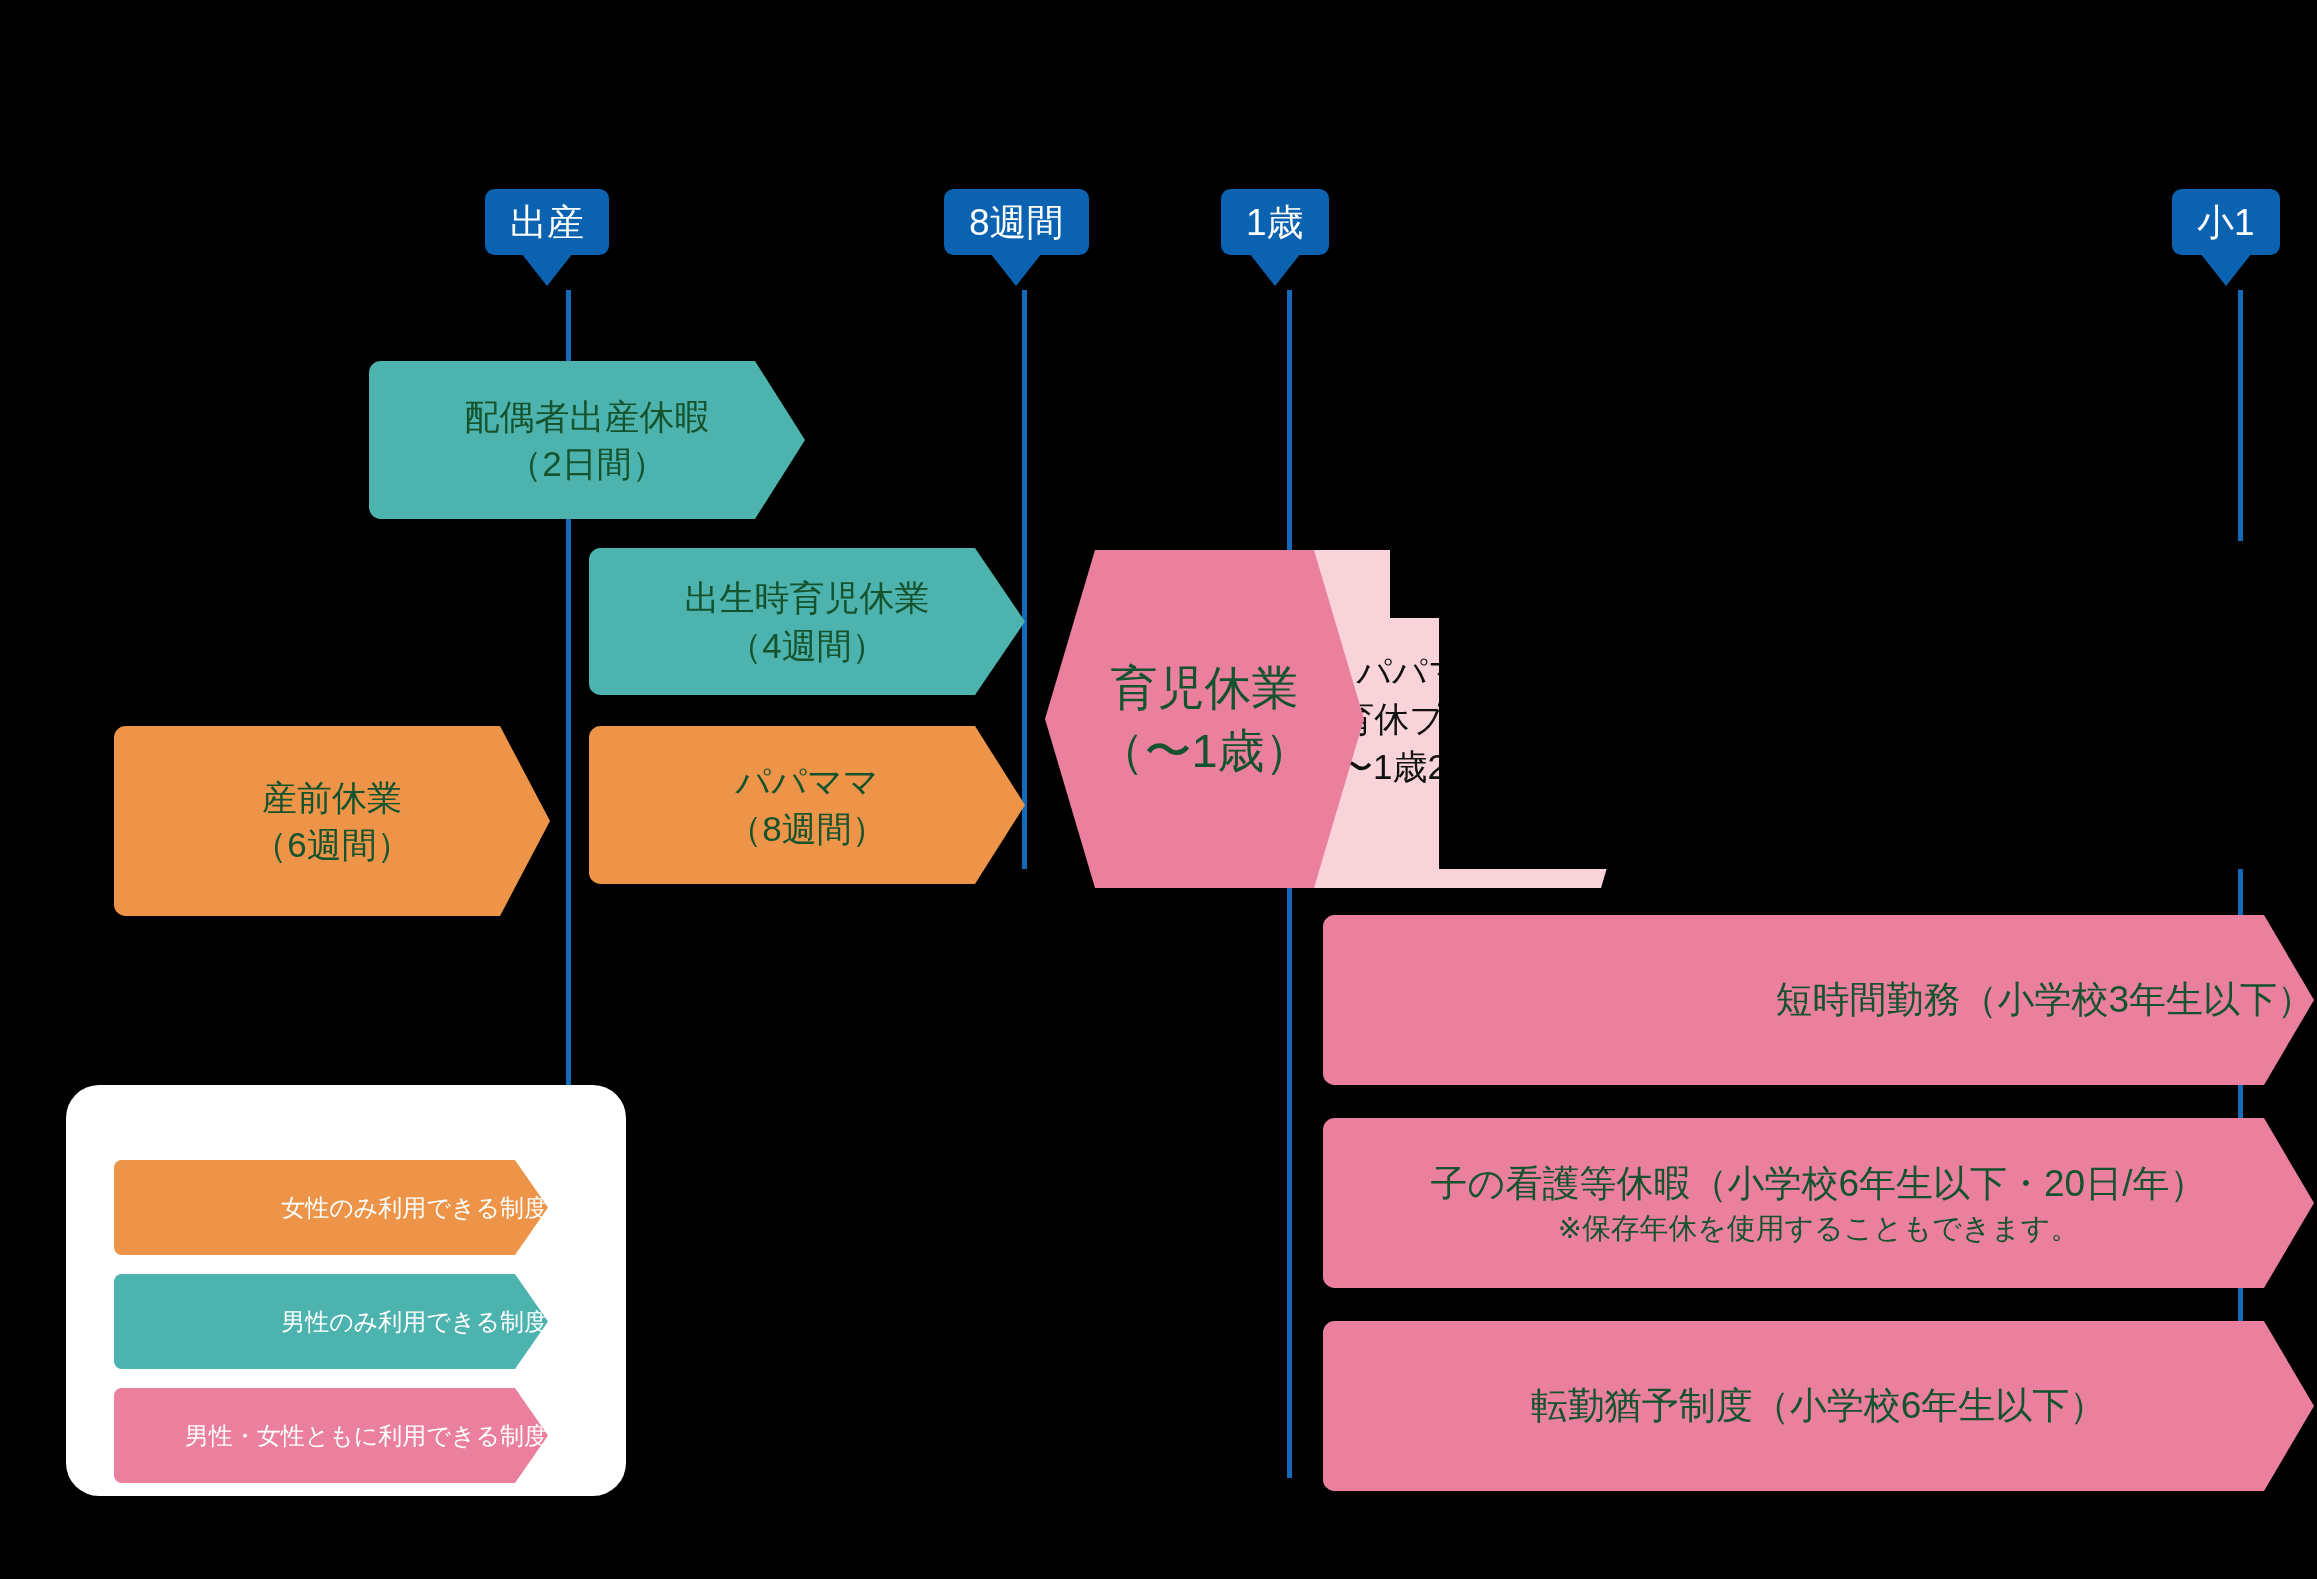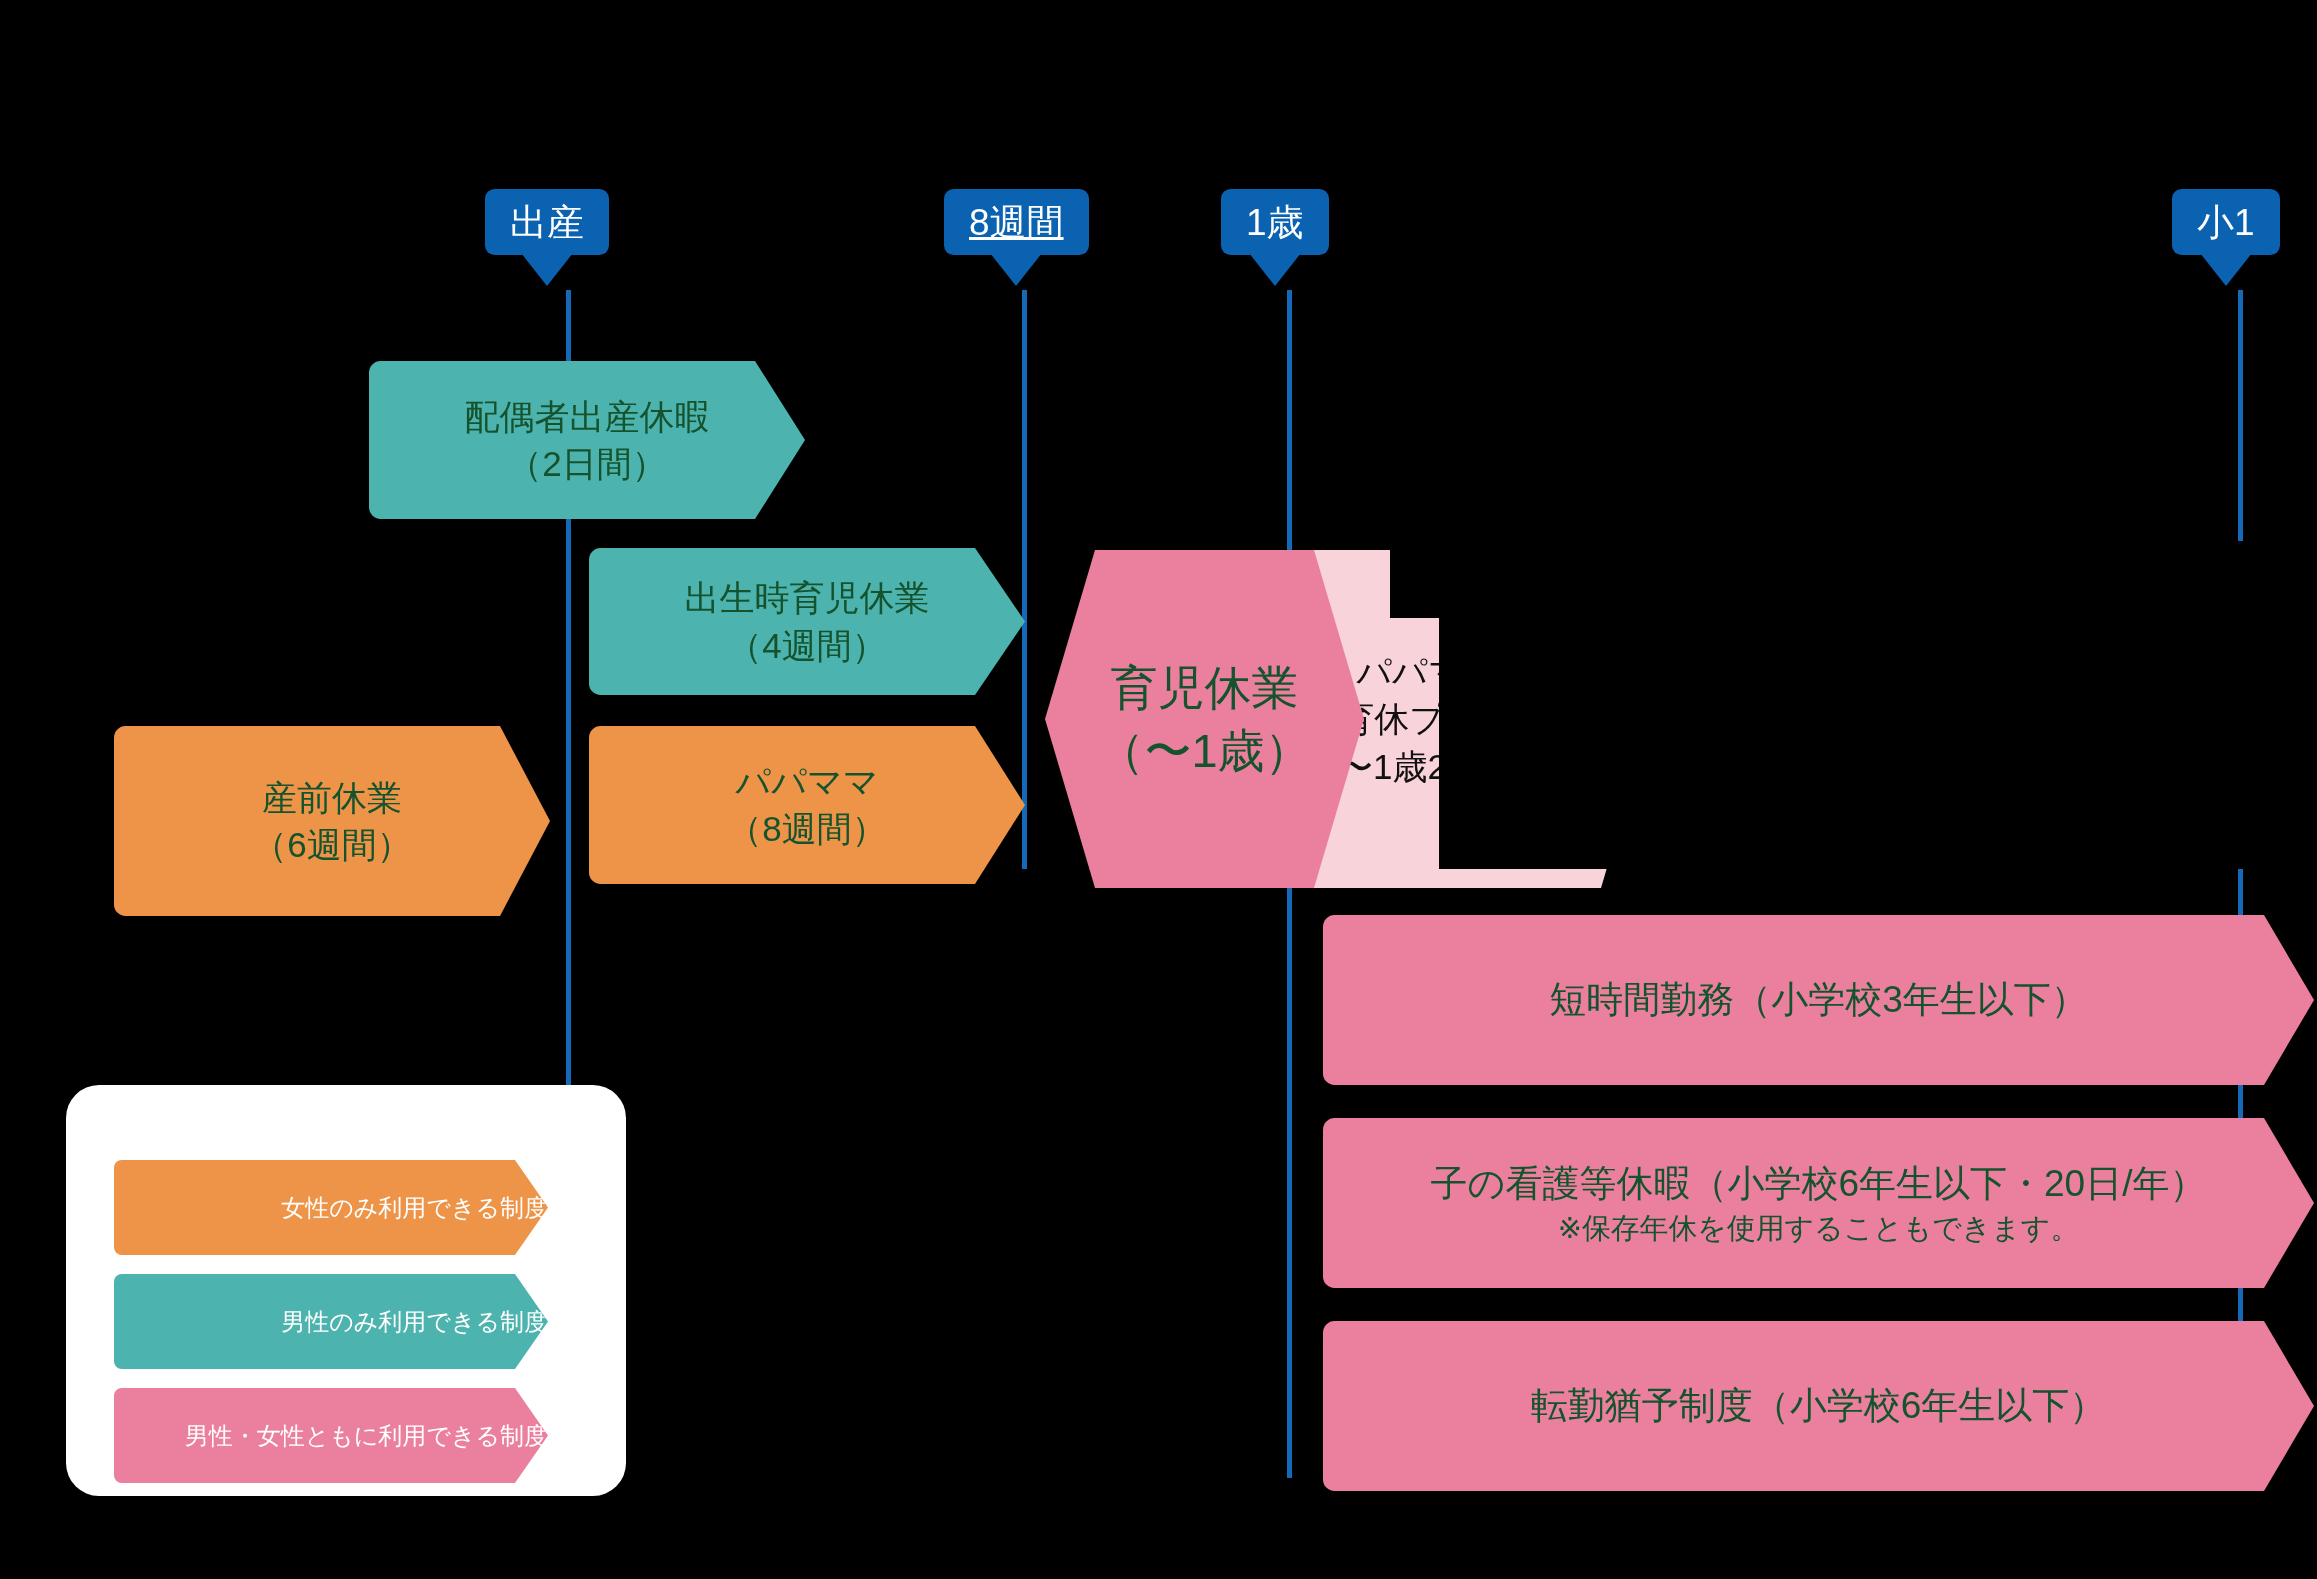--- a/index.html
+++ b/index.html
@@ -130,21 +130,21 @@
   <div class="tl-line" style="left:566px; top:290px; height:801px;"></div>
   <div class="tl-line" style="left:1022px; top:290px; height:579px;"></div>
   <div class="tl-line" style="left:1287px; top:290px; height:1188px;"></div>
   <div class="tl-line" style="left:2238px; top:290px; height:1188px;"></div>
 
   <div class="marker" style="left:485px; top:189px;">
     <div class="marker-box">出産</div>
     <div class="marker-tip"></div>
   </div>
 
-  <div class="marker" style="left:944px; top:189px;text-decoration:underline;">
+  <div class="marker" style="left:944px; top:189px;">
     <div class="marker-box">8週間</div>
     <div class="marker-tip"></div>
   </div>
 
   <div class="marker" style="left:1221px; top:189px;">
     <div class="marker-box">1歳</div>
     <div class="marker-tip"></div>
   </div>
 
   <div class="marker" style="left:2172px; top:189px;">
@@ -179,21 +179,21 @@
   </div>
 
   <div class="bar hex c-pink" style="left:1045px; top:550px; width:319px; height:338px; font-size:47px; z-index:4;">
     <span class="bar-label">育児休業
 （〜1歳）</span>
   </div>
 
   <div class="occluder" style="left:1390px; top:541px; width:927px; height:77px;"></div>
   <div class="occluder" style="left:1439px; top:618px; width:879px; height:251px;"></div>
 
-  <div class="bar arrow-right c-pink" style="left:1323px; top:915px; width:991px; height:170px; font-size:37px;">
+  <div class="bar arrow-right c-pink" style="left:1323px; top:915px; width:991px; height:170px; font-size:37px;justify-content:flex-end;">
     <span class="bar-label">短時間勤務（小学校3年生以下）</span>
   </div>
 
   <div class="bar arrow-right c-pink" style="left:1323px; top:1118px; width:991px; height:170px; font-size:37px;">
     <span class="bar-label">
       <span>子の看護等休暇（小学校6年生以下・20日/年）</span>
       <span class="bar-sub">※保存年休を使用することもできます。</span>
     </span>
   </div>
 

